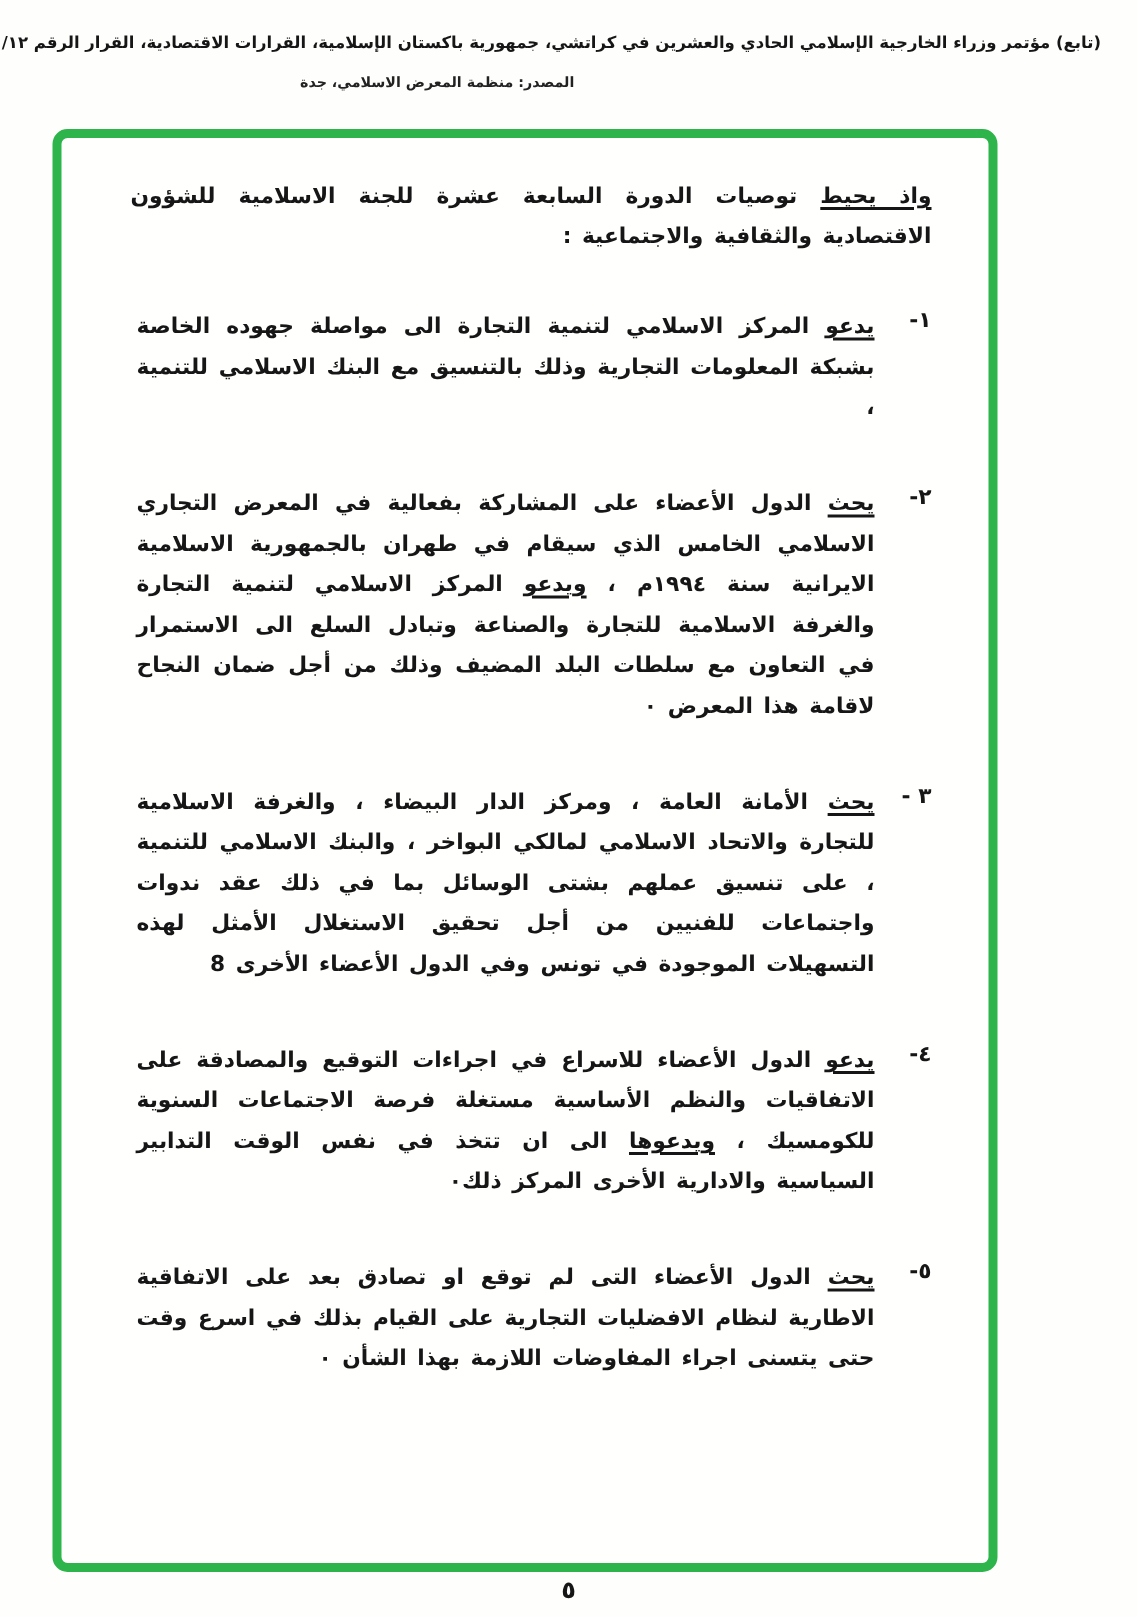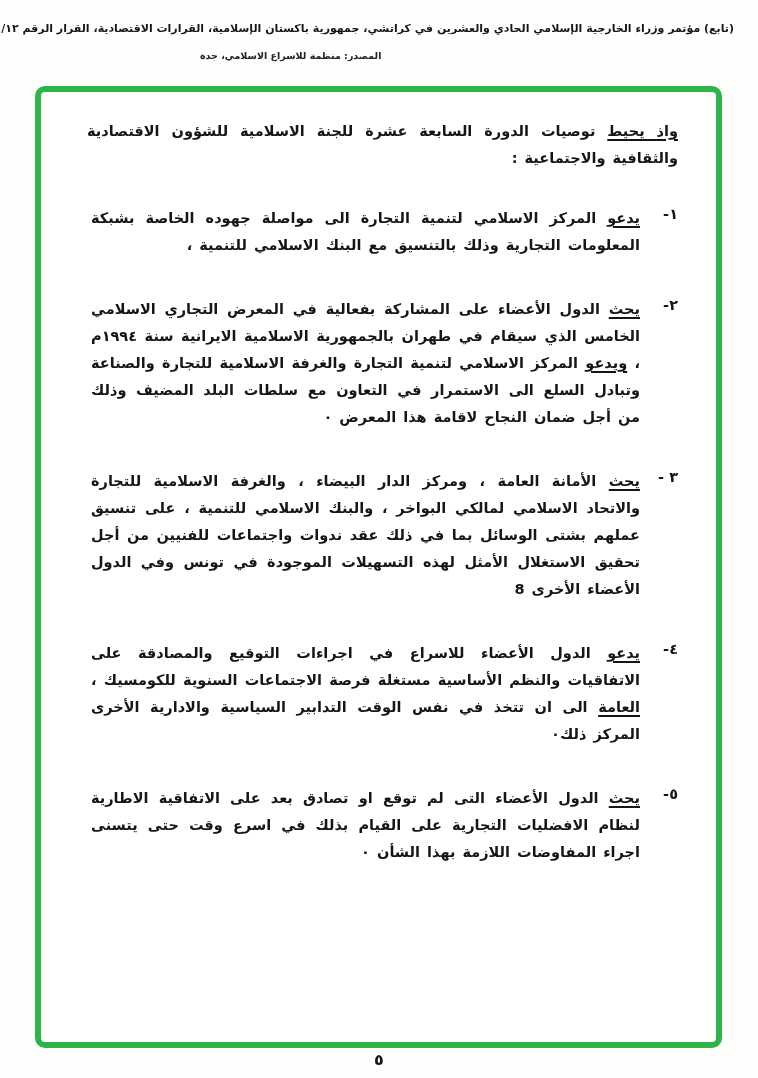--- a/index.html
+++ b/index.html
@@ -20,21 +20,21 @@
     letter-spacing:0.2px;
     white-space:nowrap;
   }
   .src{
     position:absolute;top:50px;left:200px;
     direction:rtl;
     font-size:9.5px;font-weight:700;color:#222;
   }
   .frame{
     position:absolute;top:86px;left:35px;
-    width:687px;height:962px;box-sizing:border-box;
+    width:630px;height:962px;box-sizing:border-box;
     border:6px solid #2db44b;border-radius:10px;
     padding:26px 38px 0 46px;
     direction:rtl;overflow:hidden;
     background:#fffffe;
   }
   .intro{
     margin:0;
     font-size:14.5px;font-weight:700;line-height:27px;
     text-align:justify;word-spacing:2px;
   }
@@ -55,40 +55,40 @@
     text-align:center;font-size:16px;font-weight:700;
   }
 </style>
 </head>
 <body>
 
 <div class="sheet">
 
   <div class="hdr">(تابع) مؤتمر وزراء الخارجية الإسلامي الحادي والعشرين في كراتشي، جمهورية باكستان الإسلامية، القرارات الاقتصادية، القرار الرقم ١٢/ ٦٠-ق</div>
 
-  <div class="src">المصدر: منظمة للاسراع الاسلامي، جدة</div>
+  <div class="src">المصدر: منظمة المعرض الاسلامي، جدة</div>
 
   <div class="frame" style="border-color: rgb(45, 180, 75);">
     <p class="intro"><span class="u">واذ يحيط</span><span> توصيات الدورة السابعة عشرة للجنة الاسلامية للشؤون الاقتصادية والثقافية والاجتماعية :</span></p>
     <div class="items">
         <div class="item">
           <div class="num">١-</div>
           <p class="itxt"><span class="u">يدعو</span><span> المركز الاسلامي لتنمية التجارة الى مواصلة جهوده الخاصة بشبكة المعلومات التجارية وذلك بالتنسيق مع البنك الاسلامي للتنمية ،</span></p>
         </div>
         <div class="item">
           <div class="num">٢-</div>
           <p class="itxt"><span class="u">يحث</span><span> الدول الأعضاء على المشاركة بفعالية في المعرض التجاري الاسلامي الخامس الذي سيقام في طهران بالجمهورية الاسلامية الايرانية سنة ١٩٩٤م ، </span><span class="u">ويدعو</span><span> المركز الاسلامي لتنمية التجارة والغرفة الاسلامية للتجارة والصناعة وتبادل السلع الى الاستمرار في التعاون مع سلطات البلد المضيف وذلك من أجل ضمان النجاح لاقامة هذا المعرض ٠</span></p>
         </div>
         <div class="item">
           <div class="num">٣ -</div>
           <p class="itxt"><span class="u">يحث</span><span> الأمانة العامة ، ومركز الدار البيضاء ، والغرفة الاسلامية للتجارة والاتحاد الاسلامي لمالكي البواخر ، والبنك الاسلامي للتنمية ، على تنسيق عملهم بشتى الوسائل بما في ذلك عقد ندوات واجتماعات للفنيين من أجل تحقيق الاستغلال الأمثل لهذه التسهيلات الموجودة في تونس وفي الدول الأعضاء الأخرى 8</span></p>
         </div>
         <div class="item">
           <div class="num">٤-</div>
-          <p class="itxt"><span class="u">يدعو</span><span> الدول الأعضاء للاسراع في اجراءات التوقيع والمصادقة على الاتفاقيات والنظم الأساسية مستغلة فرصة الاجتماعات السنوية للكومسيك ، </span><span class="u">العامة</span><span> الى ان تتخذ في نفس الوقت التدابير السياسية والادارية الأخرى المركز ذلك٠</span></p>
+          <p class="itxt"><span class="u">يدعو</span><span> الدول الأعضاء للاسراع في اجراءات التوقيع والمصادقة على الاتفاقيات والنظم الأساسية مستغلة فرصة الاجتماعات السنوية للكومسيك ، </span><span class="u">ويدعوها</span><span> الى ان تتخذ في نفس الوقت التدابير السياسية والادارية الأخرى المركز ذلك٠</span></p>
         </div>
         <div class="item">
           <div class="num">٥-</div>
           <p class="itxt"><span class="u">يحث</span><span> الدول الأعضاء التى لم توقع او تصادق بعد على الاتفاقية الاطارية لنظام الافضليات التجارية على القيام بذلك في اسرع وقت حتى يتسنى اجراء المفاوضات اللازمة بهذا الشأن ٠</span></p>
         </div>
       </div>
   </div>
 
   <div class="pagenum">٥</div>
 

